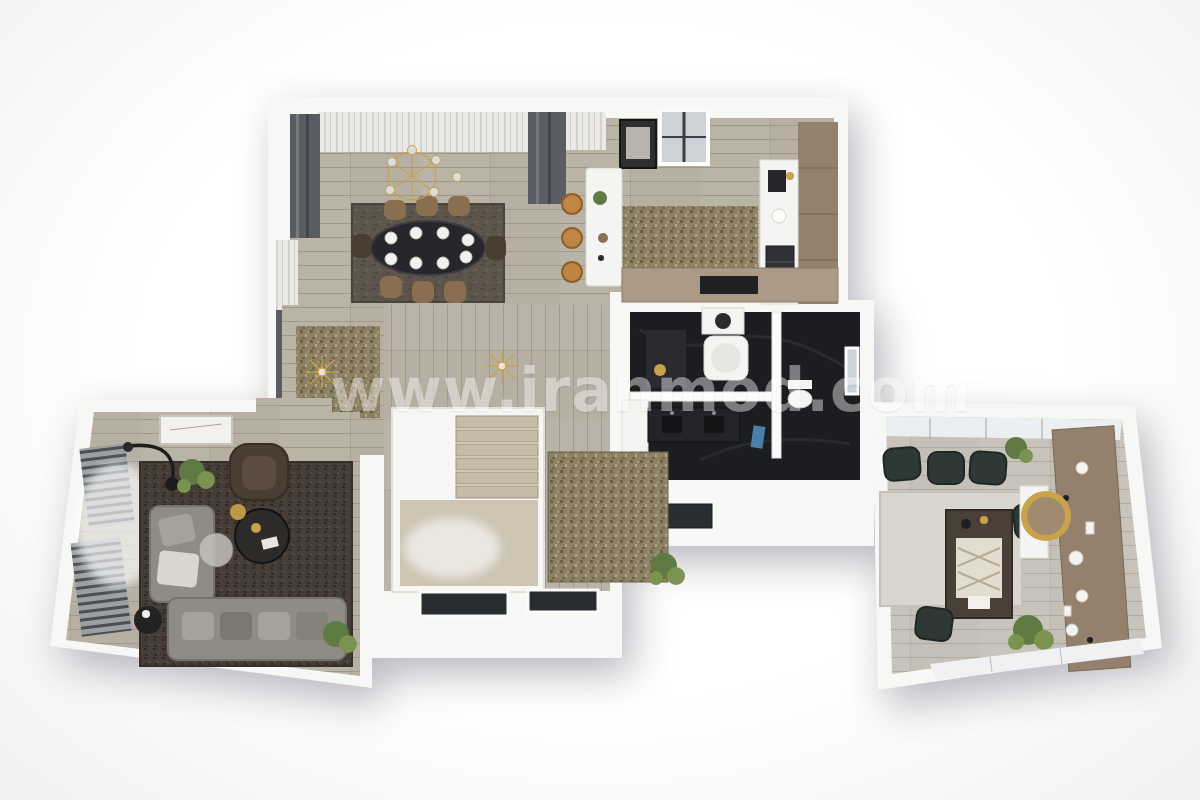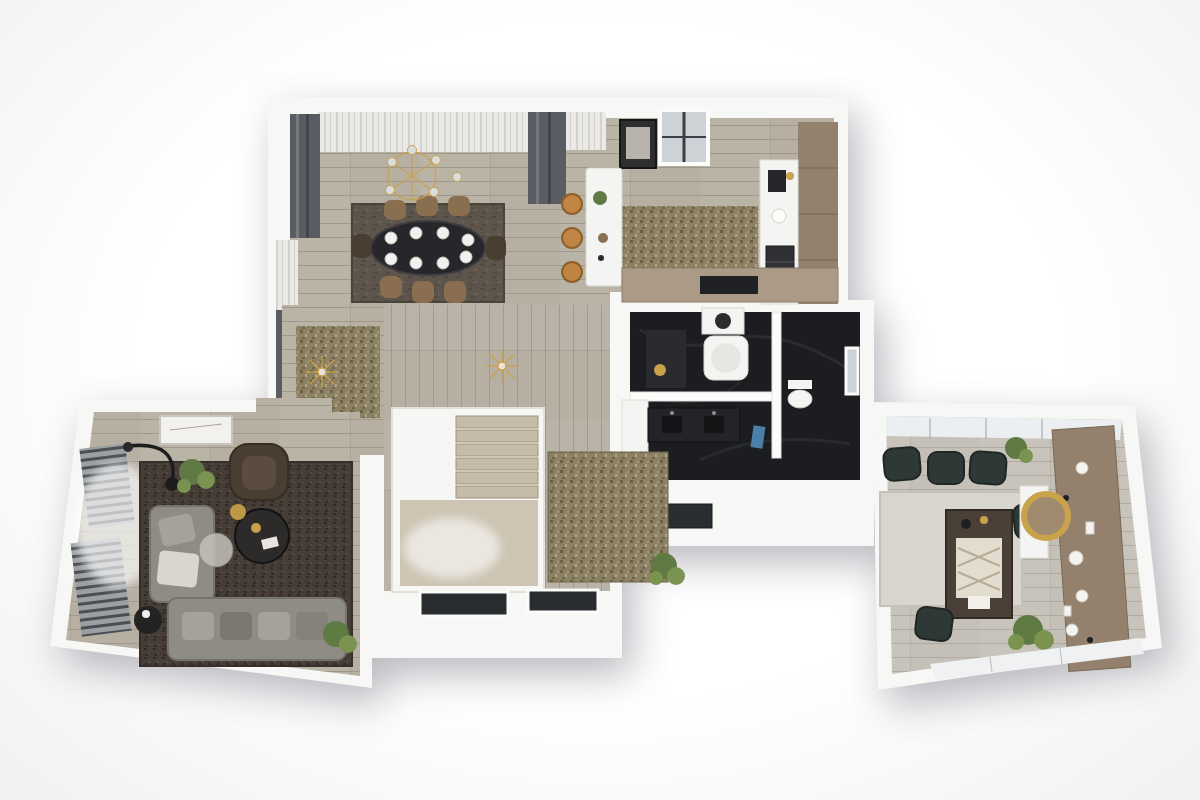--- a/index.html
+++ b/index.html
@@ -336,13 +336,14 @@
       <circle cx="1028" cy="630" r="15" style="fill:var(--plant_green)"></circle>
       <circle cx="1044" cy="640" r="10" style="fill:var(--plant_green_light)"></circle>
       <circle cx="1016" cy="642" r="8" style="fill:var(--plant_green_light)"></circle>
     </g>
     <polygon points="930,664 1140,638 1144,654 936,680" fill="#f0f1f2"></polygon>
     <line x1="990" y1="657" x2="992" y2="672" stroke="#b9bec1"></line>
     <line x1="1060" y1="648" x2="1062" y2="664" stroke="#b9bec1"></line>
   </g>
 </svg>
 
+<div class="watermark">www.iranmod.com</div>
 </div>
 
 </body></html>

